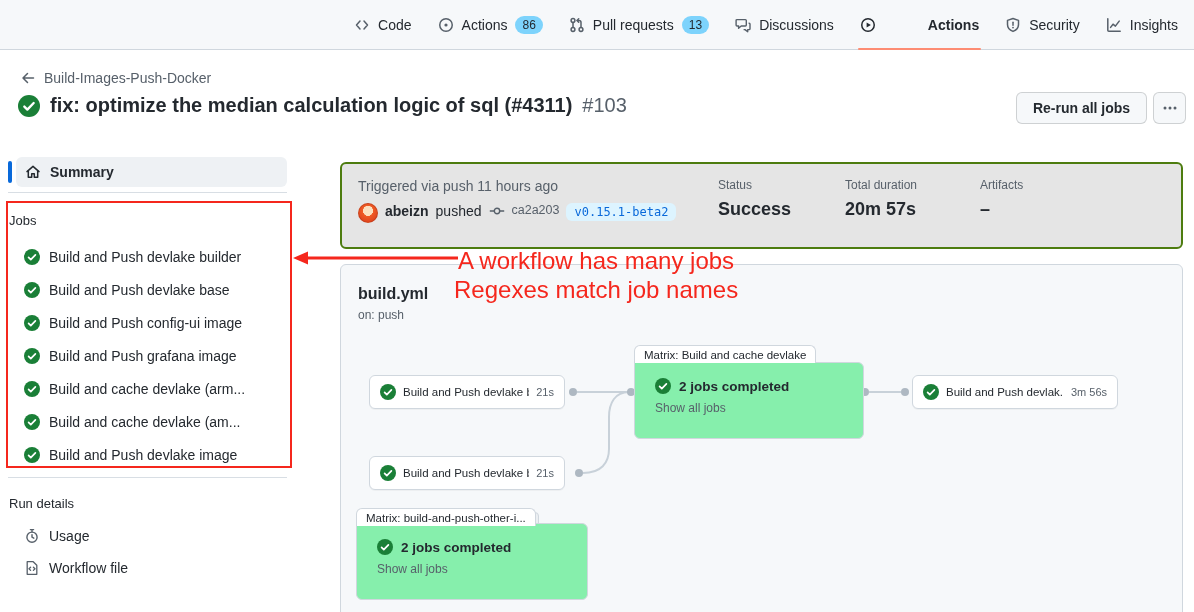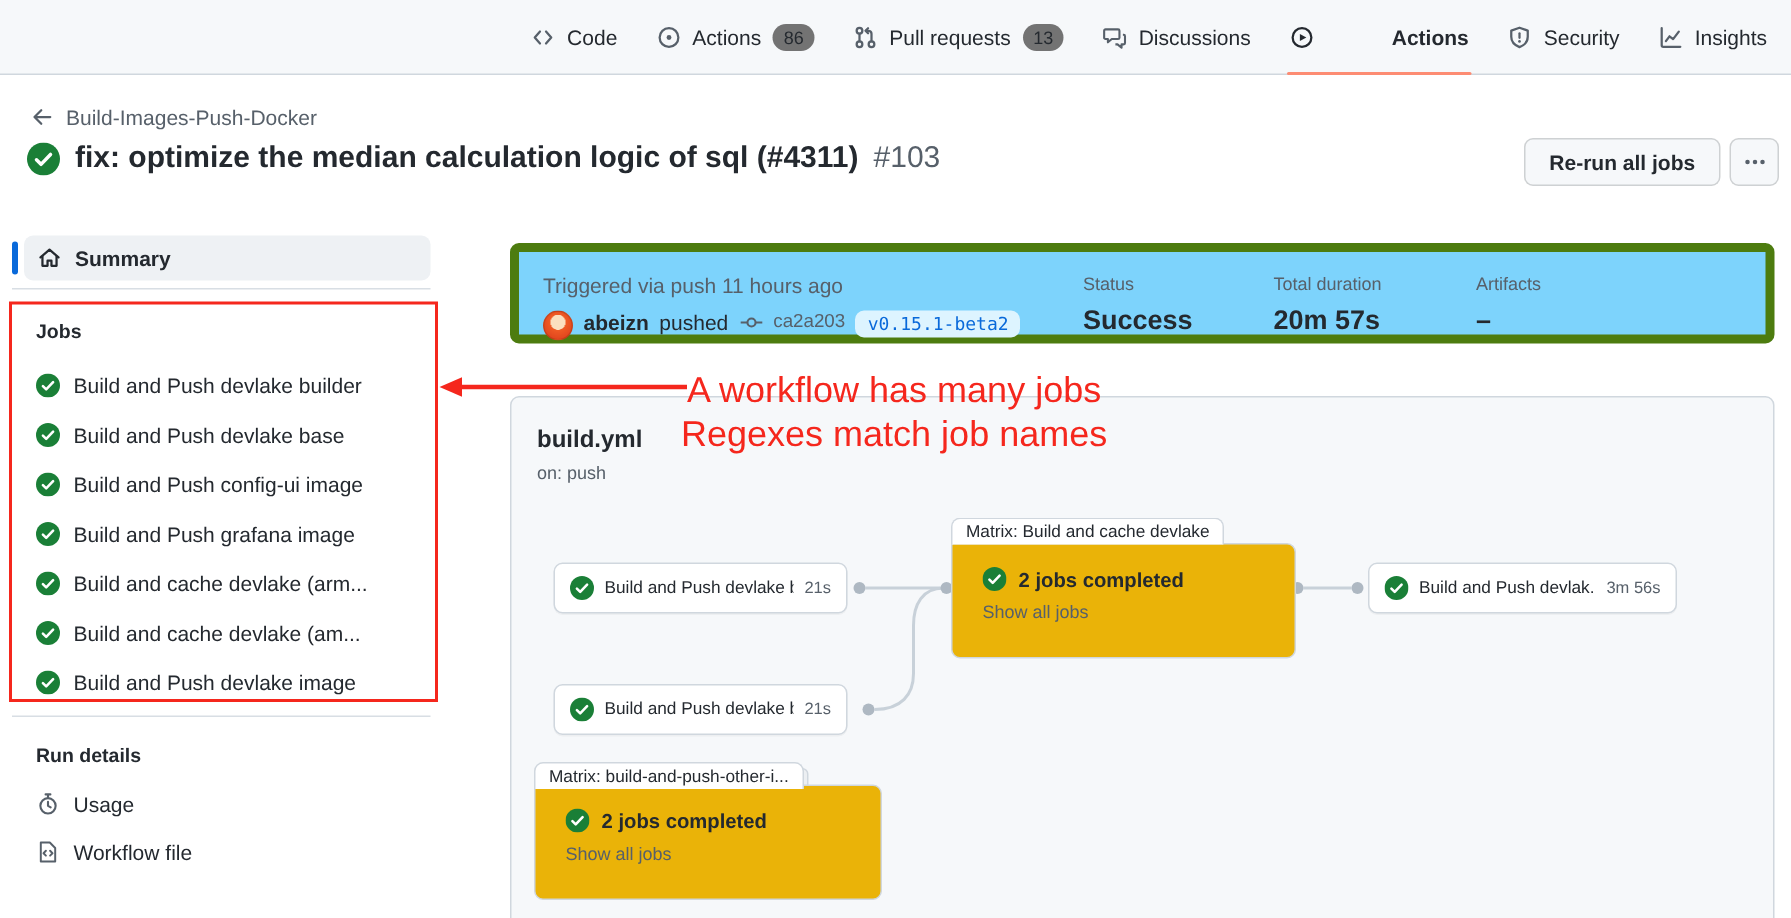--- a/index.html
+++ b/index.html
@@ -8,21 +8,21 @@
   .page { position:relative; width:1194px; height:612px; overflow:hidden; background:#fff; }
 
   
   .topnav { position:absolute; top:0; left:0; width:1194px; height:50px; background:#f6f8fa;
             border-bottom:1px solid #d0d7de; display:flex; align-items:stretch; padding-left:20px;justify-content:flex-end; }
   .nav-item { position:relative; display:flex; align-items:center; gap:8px; padding:0 10px; margin-right:6px;
               font-size:14px; color:#24292f; cursor:pointer; }
   .nav-item.active .nav-label { font-weight:bold;margin-left:44px; }
   .nav-item.active::after { content:""; position:absolute; left:8px; right:8px; bottom:-1px; height:2px;
                             background:#fd8c73; border-radius:2px; }
-  .nav-badge { background:#737373; border-radius:10px; padding:0 7px; font-size:12px; line-height:18px; color:#24292f; }
+  .nav-badge { background:#7dd3fc; border-radius:10px; padding:0 7px; font-size:12px; line-height:18px; color:#24292f; }
   .nicon { display:inline-flex; width:16px; height:16px; }
 
   
   .breadcrumb { position:absolute; left:20px; top:70px; display:flex; align-items:center; gap:8px;
                 font-size:14px; color:#57606a; cursor:pointer; }
   .title-row { position:absolute; left:18px; top:94px; display:flex; align-items:center; gap:10px; }
   .title-row .ticon { width:22px; height:22px; display:inline-flex; }
   .run-title { font-size:20px; font-weight:bold; color:#24292f; }
   .run-number { font-size:20px; color:#57606a; }
   .btn { position:absolute; top:92px; height:32px; background:#f6f8fa; border:1px solid rgba(27,31,36,0.18);
@@ -31,41 +31,41 @@
   .btn-rerun { left:1016px; width:131px; font-weight:bold; }
   .btn-kebab { left:1153px; width:33px; }
 
   
   .accent-bar { position:absolute; left:8px; top:161px; width:4px; height:22px; background:#0969da; border-radius:2px; }
   .summary-item { position:absolute; left:16px; top:157px; width:271px; height:30px; background:#eef1f4;
                   border-radius:6px; display:flex; align-items:center; gap:9px; padding-left:9px;
                   font-size:14px; font-weight:bold; cursor:pointer; }
   .sb-divider { position:absolute; left:8px; width:279px; height:1px; background:#d8dee4; }
   .sb-div1 { top:192px; } .sb-div2 { top:477px; }
-  .sb-section-label { position:absolute; left:24px; font-size:13px; font-weight:bold; color:#24292f; }
+  .sb-section-label { position:absolute; left:9px; font-size:13px; font-weight:normal; color:#24292f; }
   .jobs-label { top:213px; }
   .rundetails-label { top:496px; }
   .jobs-list { position:absolute; left:0; top:240px; width:292px; }
   .job-row { display:flex; align-items:center; gap:9px; height:33px; padding-left:24px; font-size:14px;
              color:#24292f; cursor:pointer; white-space:nowrap; }
   .sb-link { position:absolute; left:24px; display:flex; align-items:center; gap:9px; font-size:14px; cursor:pointer; }
   .usage-row { top:528px; } .wffile-row { top:560px; }
   .cicon { display:inline-flex; width:16px; height:16px; flex:none; }
 
   
   .jobs-redbox { position:absolute; left:6px; top:201px; width:286px; height:267px;
                  border:2px solid #f5271d; z-index:30; pointer-events:none; }
   .anno-arrow { position:absolute; left:292px; top:250px; z-index:30; }
   .anno-text { position:absolute; color:#f5271d; font-size:24px; z-index:30; white-space:nowrap; }
   .anno-l1 { left:458px; top:247px; }
   .anno-l2 { left:454px; top:276px; }
 
   
-  .info-card { position:absolute; left:340px; top:162px; width:843px; height:67px; background:#7dd3fc;
-               border:6px solid #4d7c0f; border-radius:6px; }
+  .info-card { position:absolute; left:340px; top:162px; width:843px; height:87px; background:#e5e5e5;
+               border:2px solid #4d7c0f; border-radius:6px; }
   .triggered { position:absolute; left:16px; top:14px; font-size:14px; color:#57606a; }
   .push-row { position:absolute; left:16px; top:39px; height:24px; display:flex; align-items:flex-start; gap:7px; }
   .avatar { width:20px; height:20px; border-radius:50%; flex:none;
             background:radial-gradient(circle at 50% 38%, #fbe0c0 34%, #ef5b25 36%, #d93a1a 100%);
             border:1px solid rgba(0,0,0,.12); }
   .actor { font-size:14px; font-weight:bold; }
   .verb { font-size:14px; }
   .commit-sha { font-size:12.5px; color:#57606a; }
   .tag-badge { background:#ddf4ff; color:#0969da; font-family:"DejaVu Sans Mono",monospace; font-size:12px;
                border-radius:6px; padding:2px 8px; cursor:pointer; }
@@ -86,21 +86,21 @@
   .gnode .glabel { font-size:11.5px; color:#24292f; white-space:nowrap; overflow:hidden; flex:1; }
   .gnode .gdur { font-size:11px; color:#57606a; white-space:nowrap; flex:none; }
   .node-base { left:28px; top:110px; width:196px; }
   .node-builder { left:28px; top:191px; width:196px; }
   .node-image { left:571px; top:110px; width:206px; }
   .mtab-ghost { position:absolute; width:20px; height:14px; background:#eceff2; border:1px solid #d0d7de;
                 border-radius:4px 4px 0 0; }
   .mtab { position:absolute; height:18px; background:#fff; border:1px solid #d0d7de; border-bottom:none;
           border-radius:6px 6px 0 0; font-size:11.5px; color:#24292f; display:flex; align-items:center;
           padding:0 9px; white-space:nowrap; z-index:2; }
-  .mbody { position:absolute; background:#eab308; border:1px solid #d0d7de; border-radius:0 6px 6px 6px;
+  .mbody { position:absolute; background:#86efac; border:1px solid #d0d7de; border-radius:0 6px 6px 6px;
            padding:15px 0 0 20px; z-index:1; cursor:pointer; }
   .mtab-cache { left:293px; top:80px; } .mbody-cache { left:293px; top:97px; width:230px; height:77px; }
   .mghost-cache { left:455px; top:84px; }
   .mtab-other { left:15px; top:243px; } .mbody-other { left:15px; top:258px; width:232px; height:77px; }
   .mghost-other { left:178px; top:247px; }
   .mrow { display:flex; align-items:center; gap:8px; font-size:13.5px; font-weight:bold; }
   .mlink { margin-top:7px; font-size:12px; color:#57606a; cursor:pointer; }
 </style>
 </head>
 <body>

